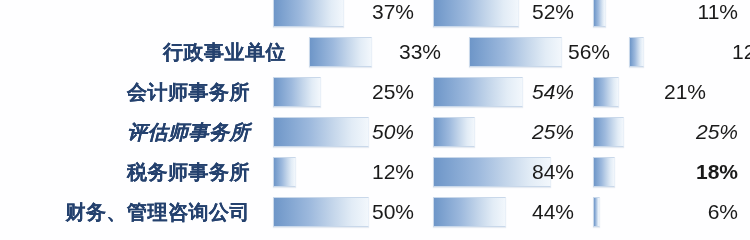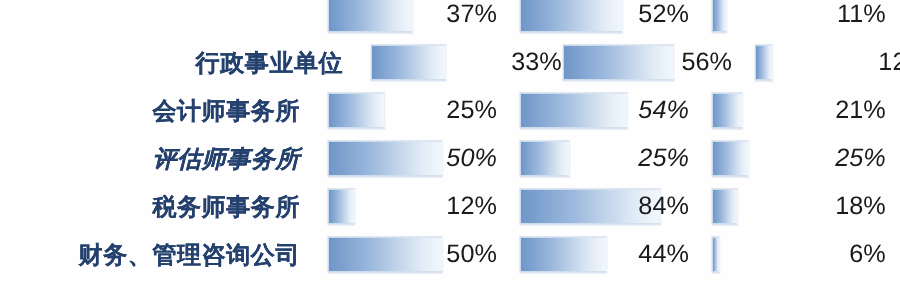--- a/index.html
+++ b/index.html
@@ -93,21 +93,21 @@
       </div>
       <div class="pct c3" style="left: 650px; width: 94px; padding-right: 6px; box-sizing: border-box;">11%</div>
     </div>
     <div class="row" style="top: 32px; margin-left: 36px;">
       <div class="label-cell">
         <span class="label-text">行政事业单位</span>
       </div>
       <div class="bar-wrap c1" style="left: 273px;">
         <div class="bar" style="width: 63px;"></div>
       </div>
-      <div class="pct c1" style="left: 348px; width: 92px; padding-right: 8px; box-sizing: border-box;">33%</div>
+      <div class="pct c1" style="left: 321px; width: 92px; padding-right: 8px; box-sizing: border-box;">33%</div>
       <div class="bar-wrap c2" style="left: 433px;">
         <div class="bar" style="width: 93px;"></div>
       </div>
       <div class="pct c2" style="left: 490px; width: 92px; padding-right: 8px; box-sizing: border-box;">56%</div>
       <div class="bar-wrap c3" style="left: 593px;">
         <div class="bar" style="width: 15px;"></div>
       </div>
       <div class="pct c3" style="left: 650px; width: 94px; padding-right: 6px; box-sizing: border-box;">12%</div>
     </div>
     <div class="row" style="top: 72px;">
@@ -118,21 +118,21 @@
         <div class="bar" style="width: 48px;"></div>
       </div>
       <div class="pct c1" style="left: 330px; width: 92px; padding-right: 8px; box-sizing: border-box;">25%</div>
       <div class="bar-wrap c2" style="left: 433px;">
         <div class="bar" style="width: 90px;"></div>
       </div>
       <div class="pct c2" style="left: 490px; width: 92px; padding-right: 8px; box-sizing: border-box; font-style: italic;">54%</div>
       <div class="bar-wrap c3" style="left: 593px;">
         <div class="bar" style="width: 26px;"></div>
       </div>
-      <div class="pct c3" style="left: 650px; width: 94px; padding-right: 6px; box-sizing: border-box;">21%</div>
+      <div class="pct c3" style="left: 618px; width: 94px; padding-right: 6px; box-sizing: border-box;">21%</div>
     </div>
     <div class="row" style="top: 112px; font-style: italic;">
       <div class="label-cell">
         <span class="label-text">评估师事务所</span>
       </div>
       <div class="bar-wrap c1" style="left: 273px;">
         <div class="bar" style="width: 96px;"></div>
       </div>
       <div class="pct c1" style="left: 330px; width: 92px; padding-right: 8px; box-sizing: border-box;">50%</div>
       <div class="bar-wrap c2" style="left: 433px;">
@@ -152,21 +152,21 @@
         <div class="bar" style="width: 23px;"></div>
       </div>
       <div class="pct c1" style="left: 330px; width: 92px; padding-right: 8px; box-sizing: border-box;">12%</div>
       <div class="bar-wrap c2" style="left: 433px;">
         <div class="bar" style="width: 118px;"></div>
       </div>
       <div class="pct c2" style="left: 490px; width: 92px; padding-right: 8px; box-sizing: border-box;">84%</div>
       <div class="bar-wrap c3" style="left: 593px;">
         <div class="bar" style="width: 22px;"></div>
       </div>
-      <div class="pct c3" style="left: 650px; width: 94px; padding-right: 6px; box-sizing: border-box;">18%</div>
+      <div class="pct c3" style="left: 650px; width: 94px; padding-right: 6px; box-sizing: border-box; font-weight: bold;">18%</div>
     </div>
     <div class="row" style="top: 192px;">
       <div class="label-cell">
         <span class="label-text">财务、管理咨询公司</span>
       </div>
       <div class="bar-wrap c1" style="left: 273px;">
         <div class="bar" style="width: 96px;"></div>
       </div>
       <div class="pct c1" style="left: 330px; width: 92px; padding-right: 8px; box-sizing: border-box;">50%</div>
       <div class="bar-wrap c2" style="left: 433px;">

